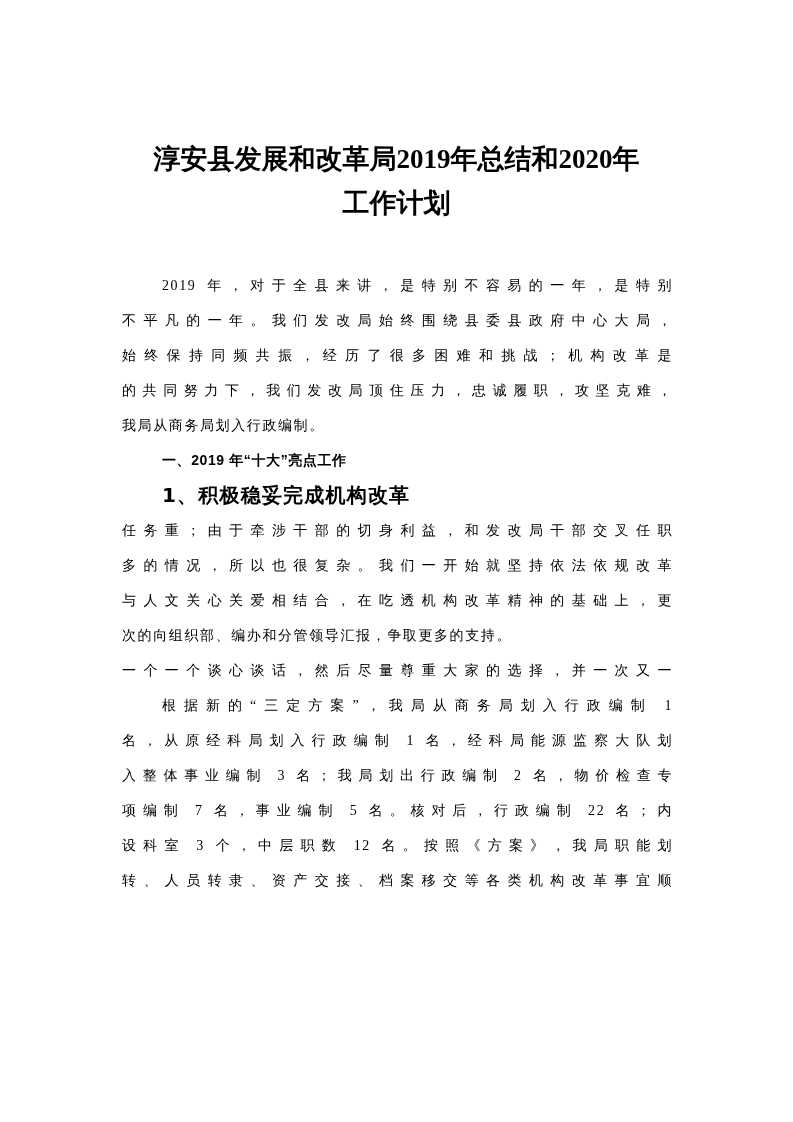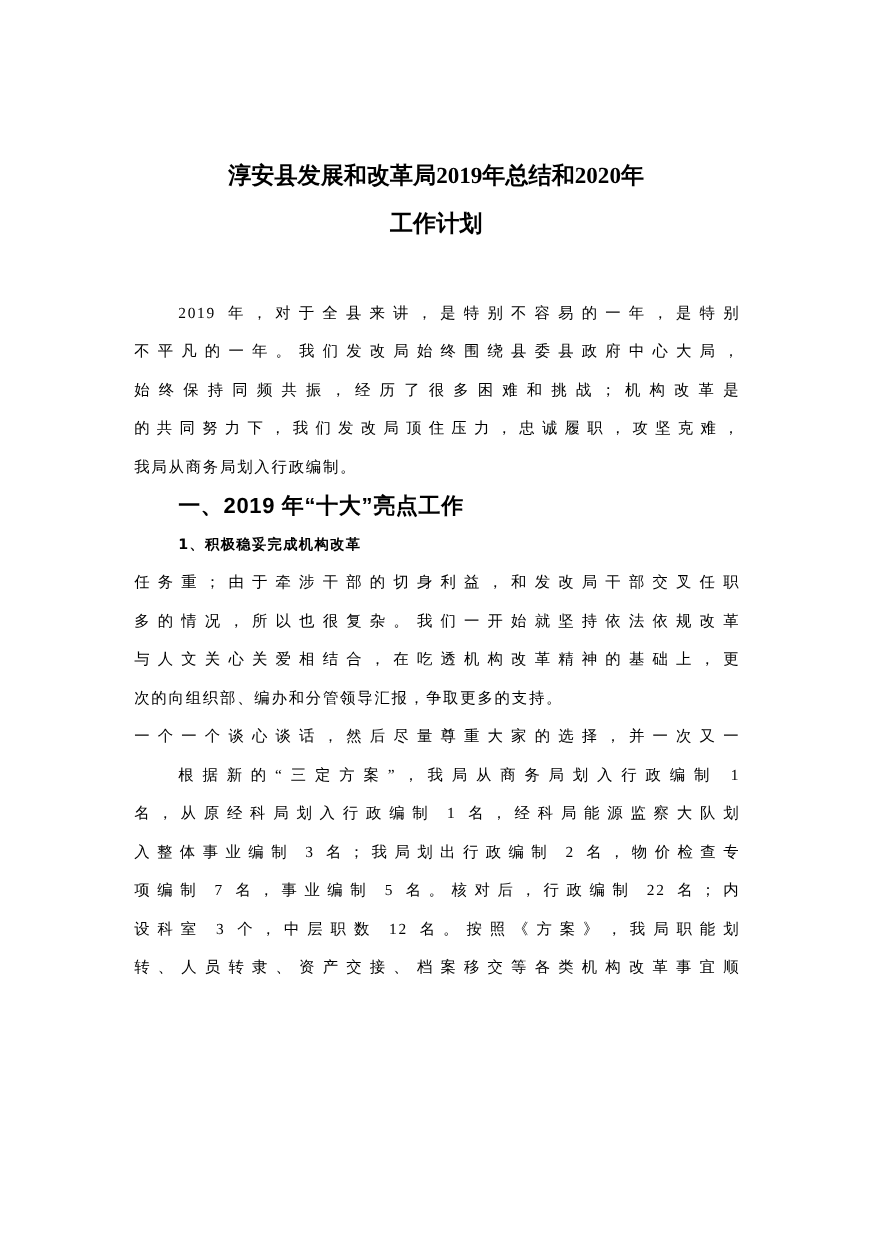--- a/index.html
+++ b/index.html
@@ -24,21 +24,21 @@
       background: #ffffff;
     }
     .title {
       position: absolute;
       left: 100px;
       width: 593px;
       top: 137px;
       text-align: center;
       font-family: "Liberation Serif", "DejaVu Serif", serif;
       font-weight: bold;
-      font-size: 21px;
+      font-size: 27px;
       line-height: 44px;
       letter-spacing: 0px;
     }
     .title .line {
       display: block;
       white-space: nowrap;
     }
     .body {
       position: absolute;
       left: 122px;
@@ -66,32 +66,32 @@
       padding-left: 40px;
     }
     .para .ln.last {
       text-align-last: left;
     }
     .heading {
       margin: 0;
       padding-left: 40px;
       font-family: "Liberation Sans", "DejaVu Sans", sans-serif;
       font-weight: bold;
-      font-size: 20px;
+      font-size: 14px;
       line-height: 35px;
       height: 35px;
       letter-spacing: 0.6px;
       white-space: nowrap;
     }
     .subheading {
       margin: 0;
       padding-left: 40px;
       font-family: "DejaVu Sans", "Liberation Sans", sans-serif;
       font-weight: bold;
-      font-size: 13px;
+      font-size: 20px;
       line-height: 35px;
       height: 35px;
       letter-spacing: 1.2px;
       white-space: nowrap;
     }
   </style>
 </head>
 <body>
 
 <div class="page">

